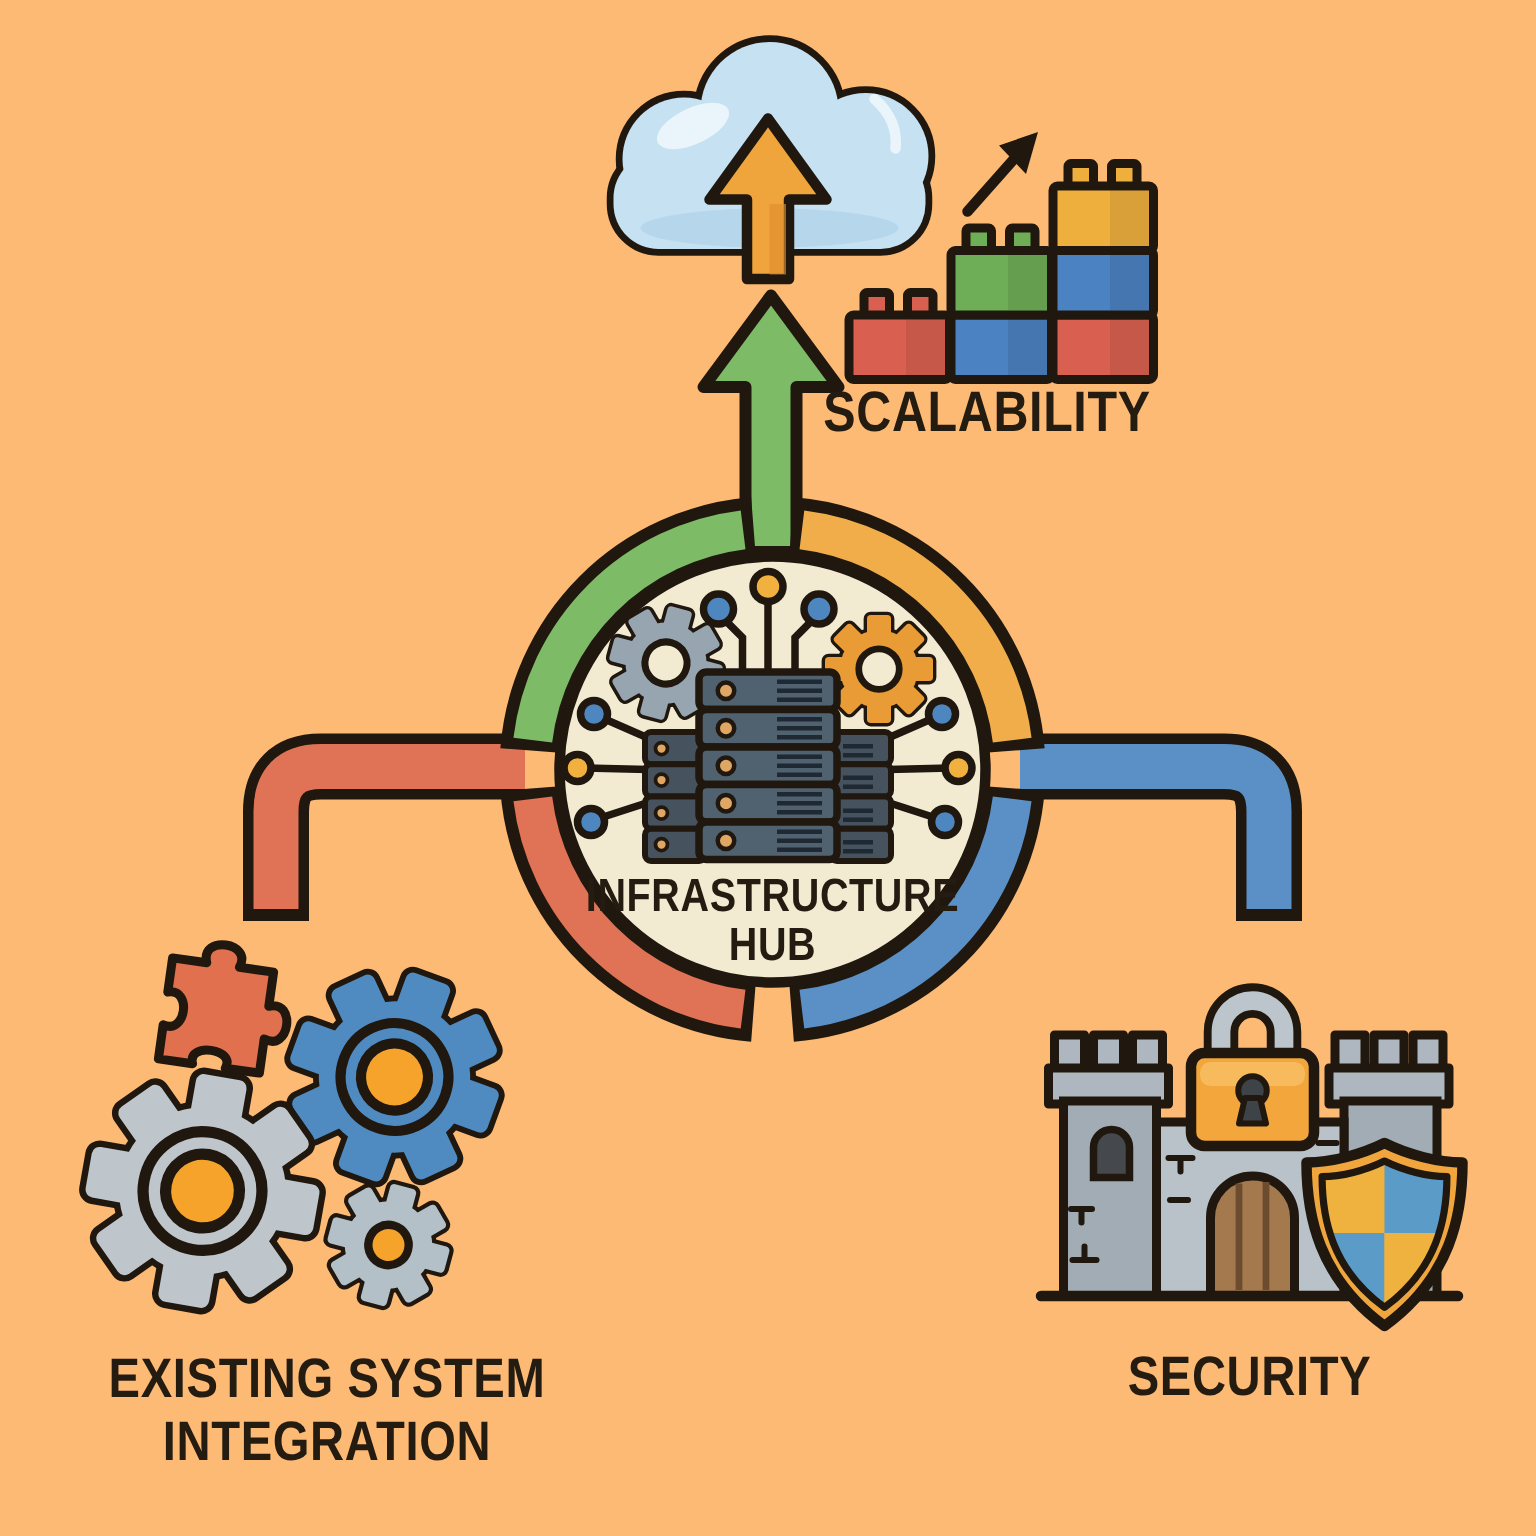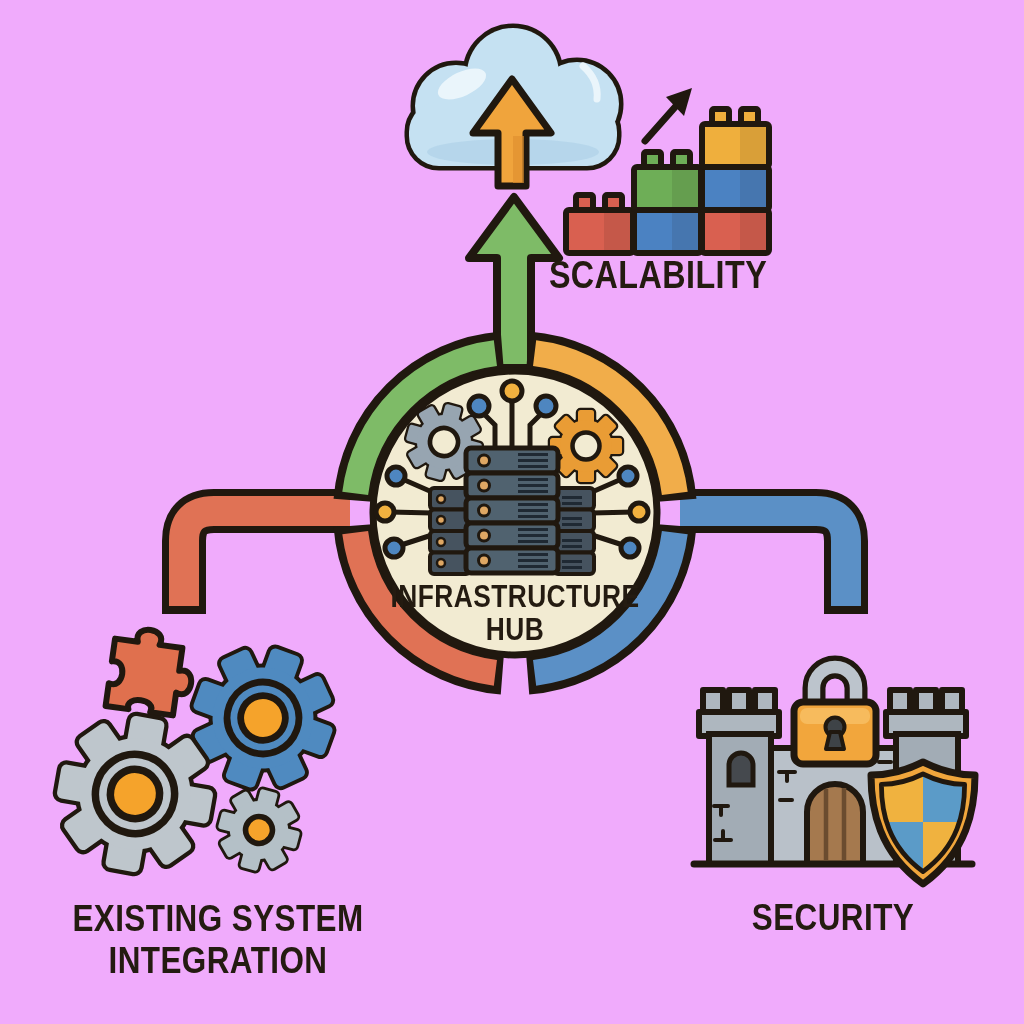--- a/index.html
+++ b/index.html
@@ -1,19 +1,19 @@
 <!DOCTYPE html>
 <html><head>
 <meta charset="utf-8">
 <style>
   html,body{margin:0;padding:0;}
   .canvas{
     position:relative;
     width:1024px;height:1024px;
-    background:#f0abfc;
+    background:#fdba74;
     overflow:hidden;
     font-family:"Liberation Sans", sans-serif;
   }
   .canvas svg{position:absolute;left:0;top:0;}
   .label{
     position:absolute;
     color:#241B11;
     font-weight:700;
     text-align:center;
     white-space:nowrap;

